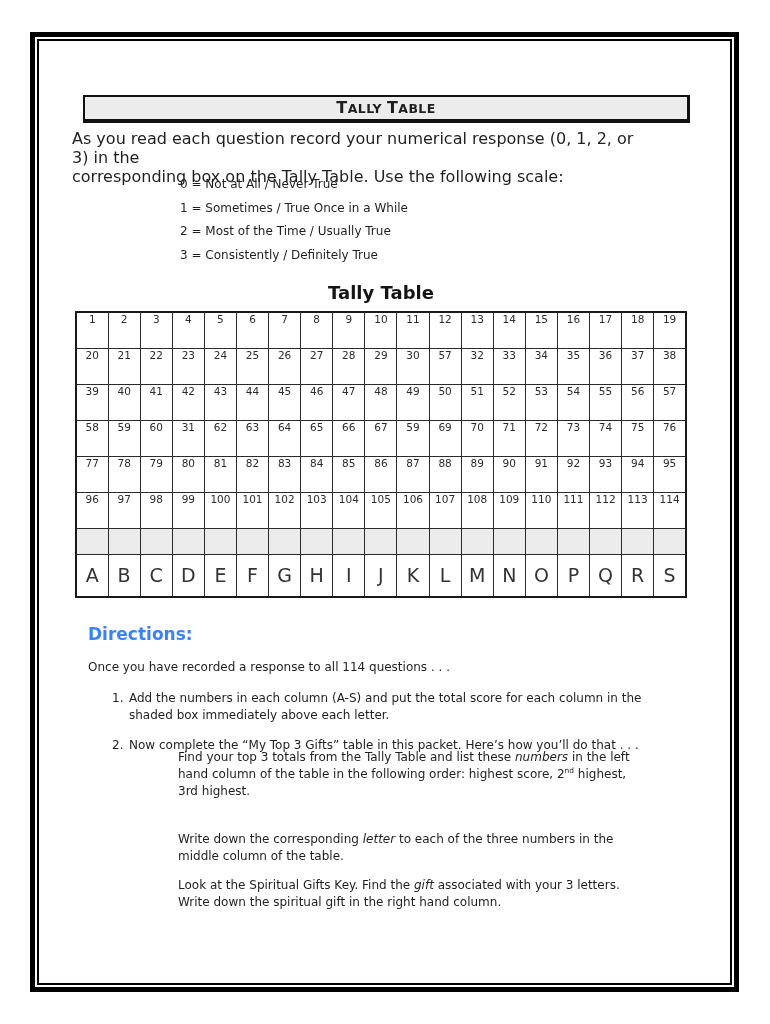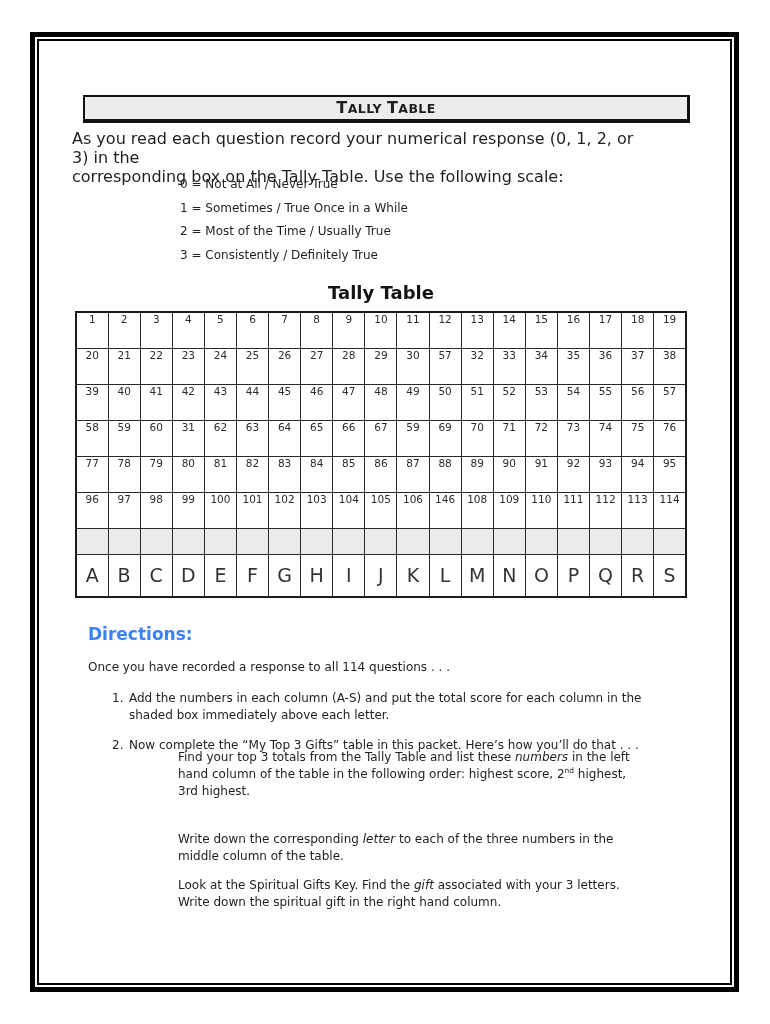--- a/index.html
+++ b/index.html
@@ -228,21 +228,21 @@
           <td>97</td>
           <td>98</td>
           <td>99</td>
           <td>100</td>
           <td>101</td>
           <td>102</td>
           <td>103</td>
           <td>104</td>
           <td>105</td>
           <td>106</td>
-          <td>146</td>
+          <td>107</td>
           <td>108</td>
           <td>109</td>
           <td>110</td>
           <td>111</td>
           <td>112</td>
           <td>113</td>
           <td>114</td>
         </tr>
         <tr class="totals-row">
           <td></td>

